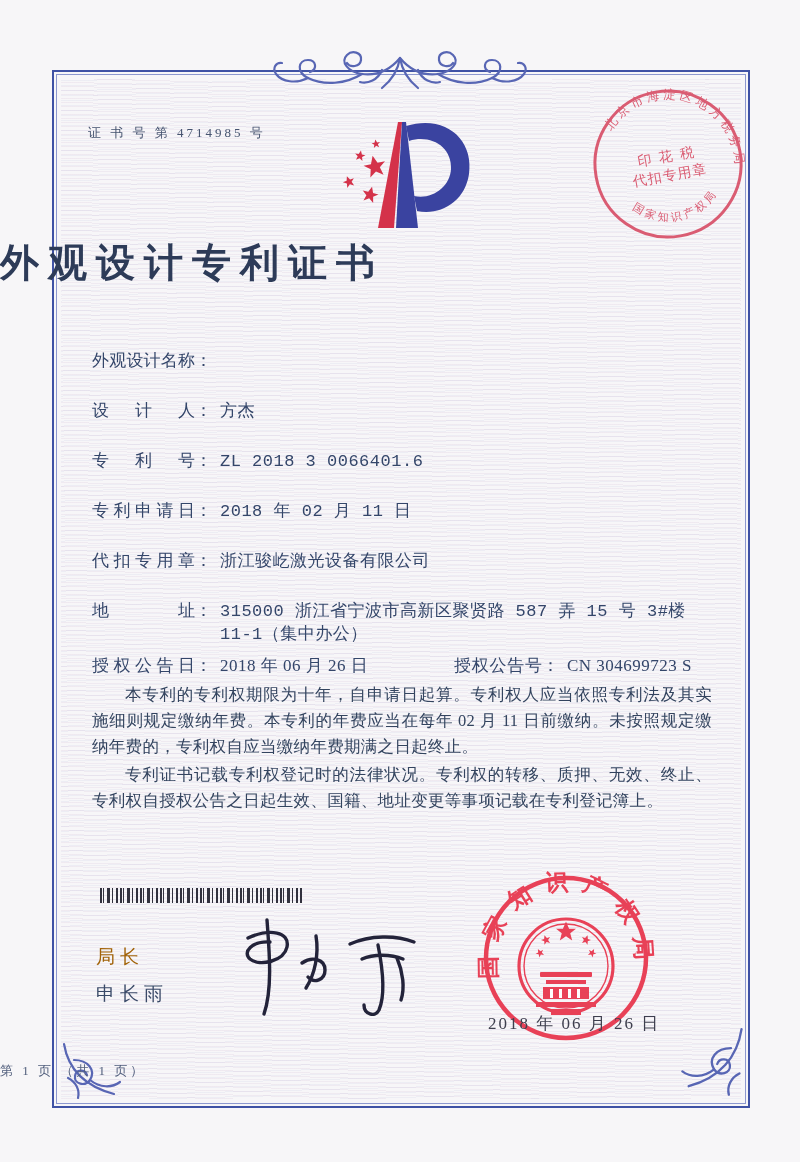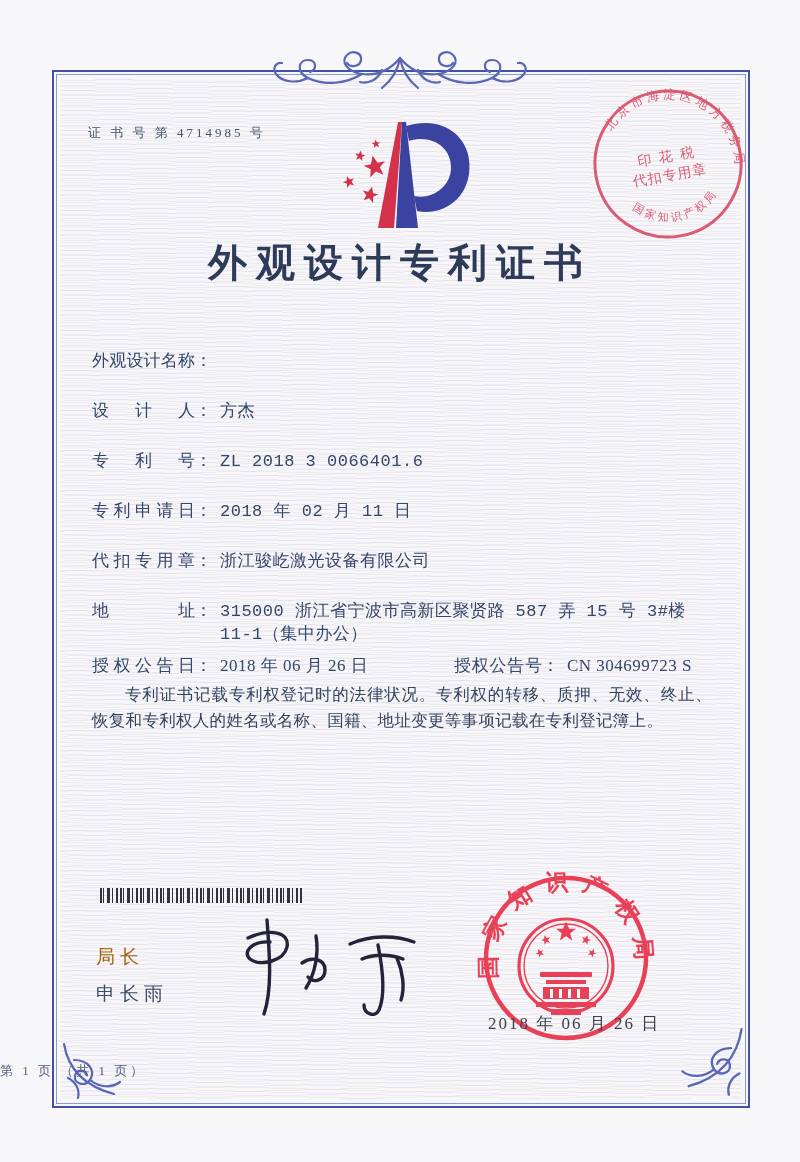--- a/index.html
+++ b/index.html
@@ -33,21 +33,21 @@
   .corner-br{left:676px;top:1020px;width:74px;height:88px;z-index:2;transform:scaleX(-1);}
 
   
   .cert-no{
     left:88px;top:124px;z-index:3;
     font-size:13px;letter-spacing:3px;color:#45536f;
   }
   .logo{left:318px;top:114px;width:172px;height:132px;z-index:3;}
   .tax-stamp{left:588px;top:84px;width:160px;height:160px;z-index:5;transform:rotate(-10deg);opacity:.92;}
   .cert-title{
-    left:0;top:236px;width:800px;text-align:center;z-index:3;
+    left:0;top:236px;width:800px;text-align:left;z-index:3;
     font-size:39px;font-weight:600;letter-spacing:9px;color:#2d3b58;
   }
 
   
   .fields{left:92px;top:350px;width:620px;z-index:3;font-size:17px;color:#34466a;}
   .frow{display:flex;align-items:flex-start;line-height:23px;margin-bottom:27px;position:relative;font-family:Liberation Mono, monospace;}
   .frow.addr{margin-bottom:8px;}
   .flabel{
     display:inline-block;width:103px;flex:0 0 103px;
     text-align:justify;text-align-last:justify;
@@ -200,21 +200,22 @@
     </span>
     <span class="fgroup right">
       <span class="flabel">授权公告号</span>
         <span class="fcolon">：</span>
         <span class="fvalue">CN 304699723 S</span>
     </span>
   </div>
 </div>
 
 <div class="abs body-text">
-  <p>专利证书记载专利权登记时的法律状况。专利权的转移、质押、无效、终止、恢复和专利权人的姓名或名称、国籍、地址变更等事项记载在专利登记簿上。</p>
+  <p>本专利的专利权期限为十年，自申请日起算。专利权人应当依照专利法及其实施细则规定缴纳年费。本专利的年费应当在每年 02 月 11 日前缴纳。未按照规定缴纳年费的，专利权自应当缴纳年费期满之日起终止。</p>
+  <p>专利证书记载专利权登记时的法律状况。专利权的转移、质押、无效、终止、专利权自授权公告之日起生效、国籍、地址变更等事项记载在专利登记簿上。</p>
 </div>
 
 <div class="abs barcode"></div>
 
 <div class="abs director-title">局长</div>
 <div class="abs director-name">申长雨</div>
 
 <svg class="abs signature" viewBox="0 0 228 106">
   <g fill="none" stroke="#23233a" stroke-width="3.4" stroke-linecap="round" stroke-linejoin="round">
     <path d="M36,24 C58,14 78,18 75,33 C72,47 48,53 38,45 C30,38 40,27 58,28"></path>

